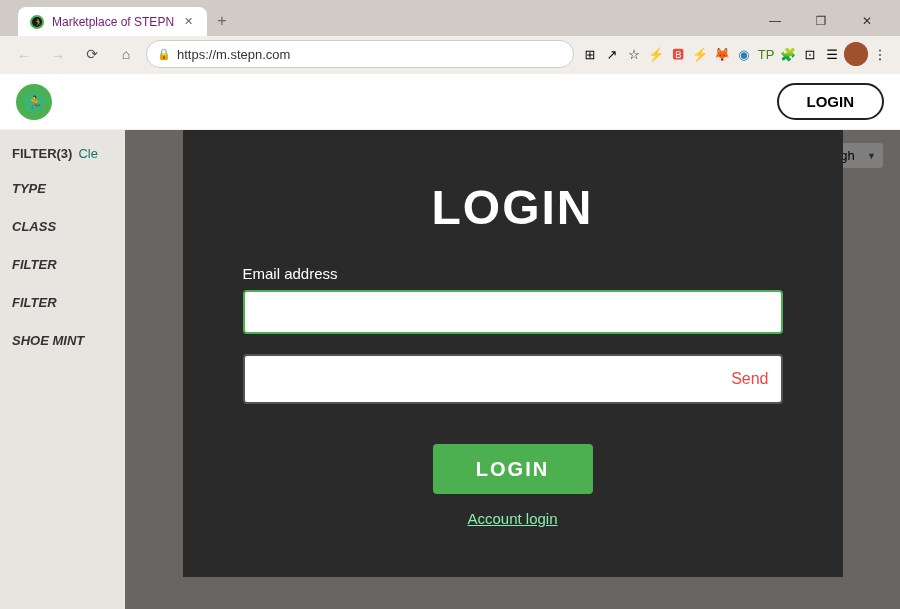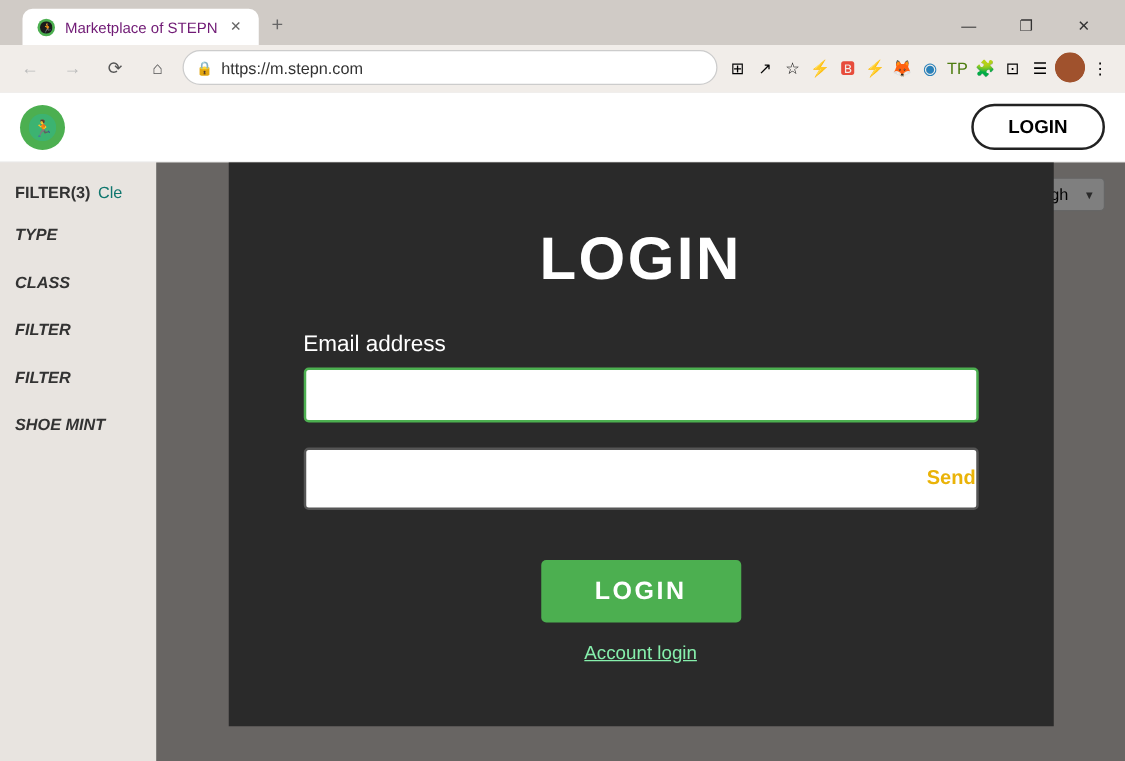--- a/index.html
+++ b/index.html
@@ -252,21 +252,21 @@
       margin-bottom: 30px;
       font-family: Arial Black, Arial, sans-serif;
     }
     .form-group {
       width: 100%;
       margin-bottom: 20px;
     }
     .form-label {
       display: block;
       color: white;
-      font-size: 18px;
+      font-size: 15px;
       margin-bottom: 8px;
     }
     .form-input {
       width: 100%;
       height: 44px;
       border: 2px solid #4caf50;
       border-radius: 4px;
       padding: 0 12px;
       font-size: 15px;
       background: white;
@@ -282,28 +282,28 @@
       height: 50px;
       border: 2px solid #555;
       border-radius: 4px;
       padding: 0 80px 0 12px;
       font-size: 15px;
       background: white;
       outline: none;
     }
     .send-btn {
       position: absolute;
-      right: 2px;
+      right: 14px;
       top: 50%;
       transform: translateY(-50%);
       background: transparent;
       border: none;
-      color: #eab308;
+      color: #ef4444;
       font-size: 16px;
-      font-weight: bold;
+      font-weight: normal;
       cursor: pointer;
     }
     .login-submit-btn {
       width: 160px;
       height: 50px;
       background: #4caf50;
       border: none;
       border-radius: 4px;
       color: white;
       font-size: 20px;

